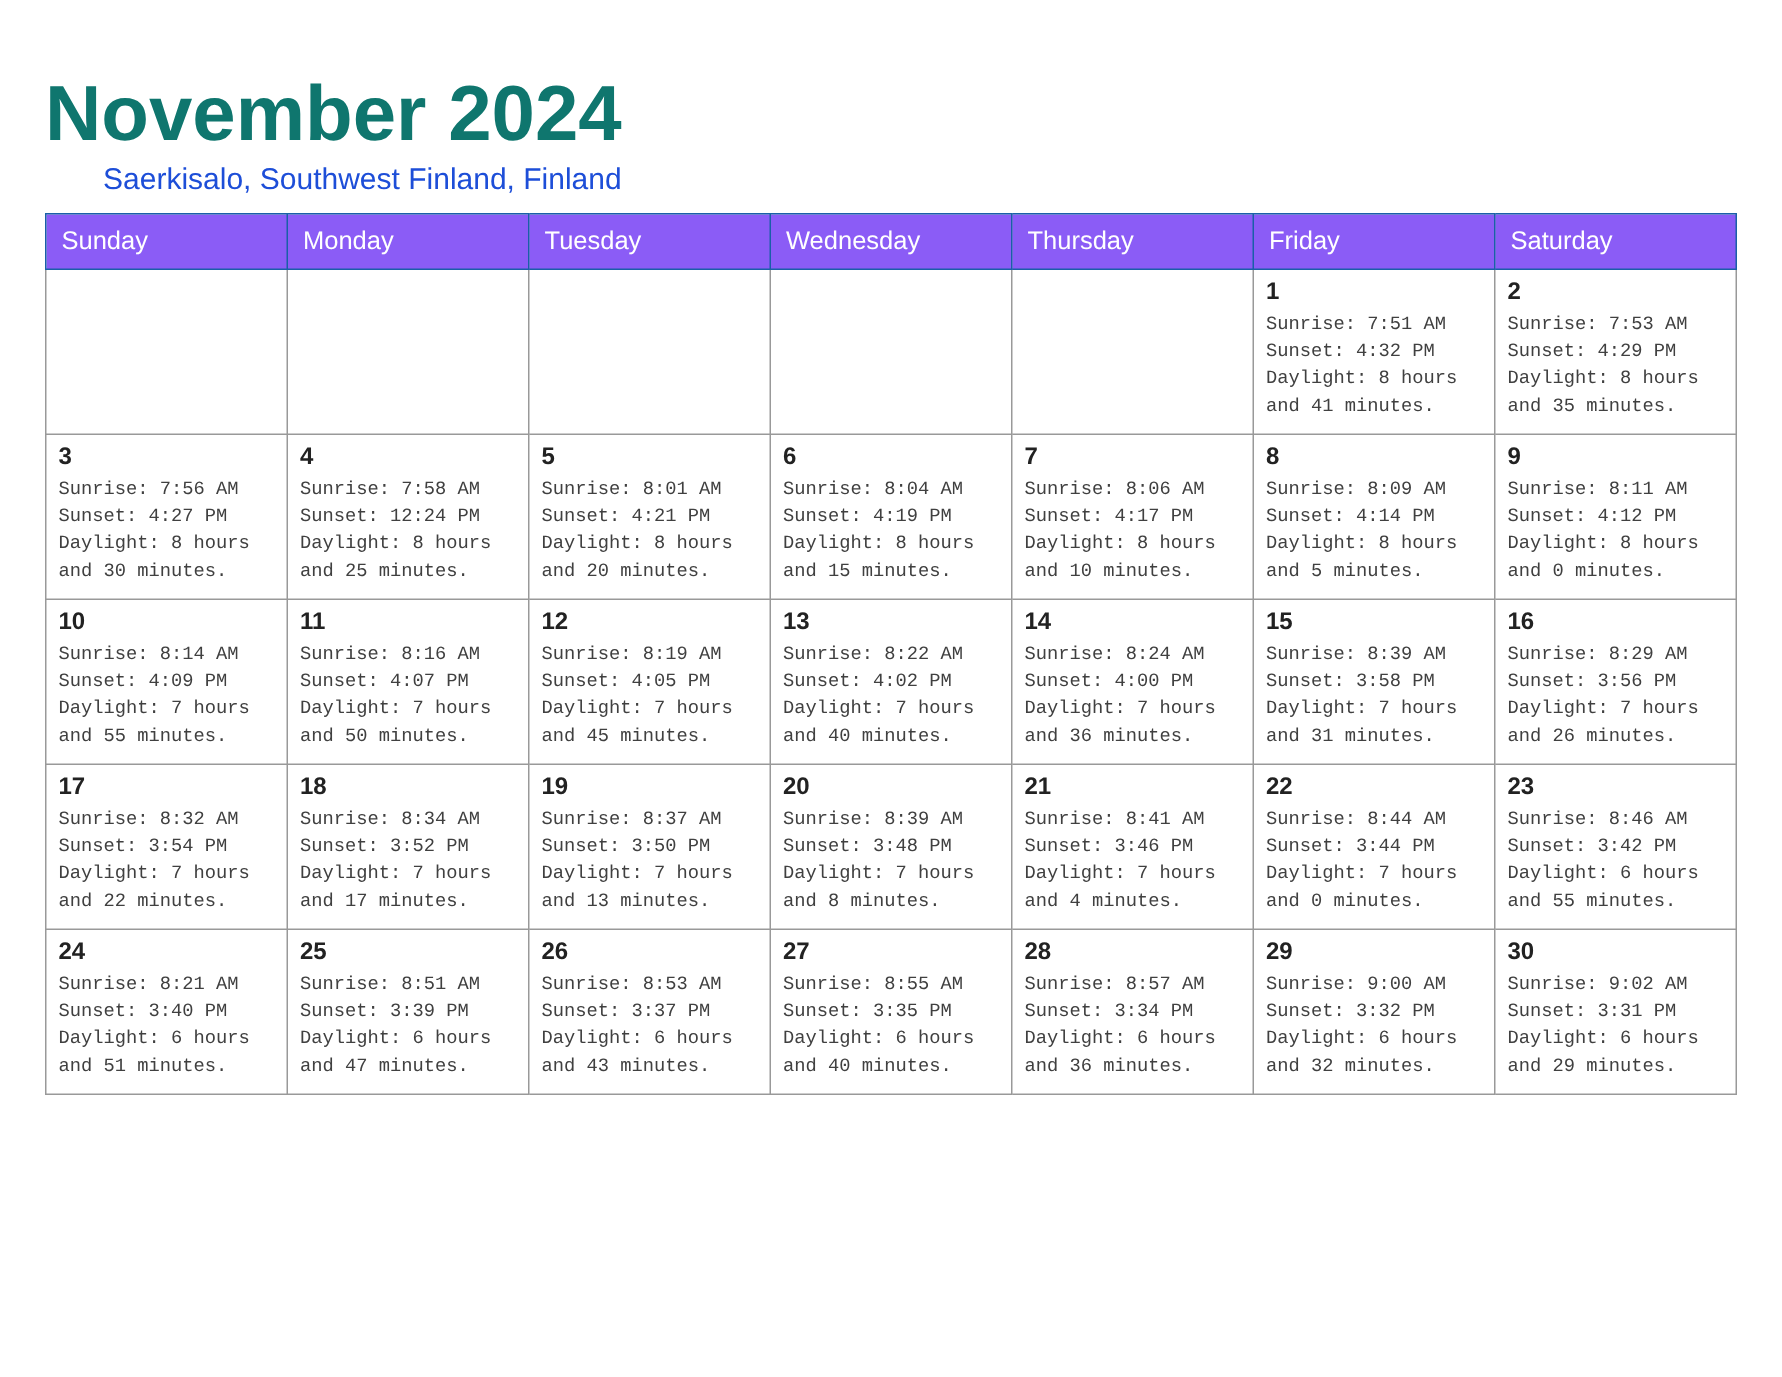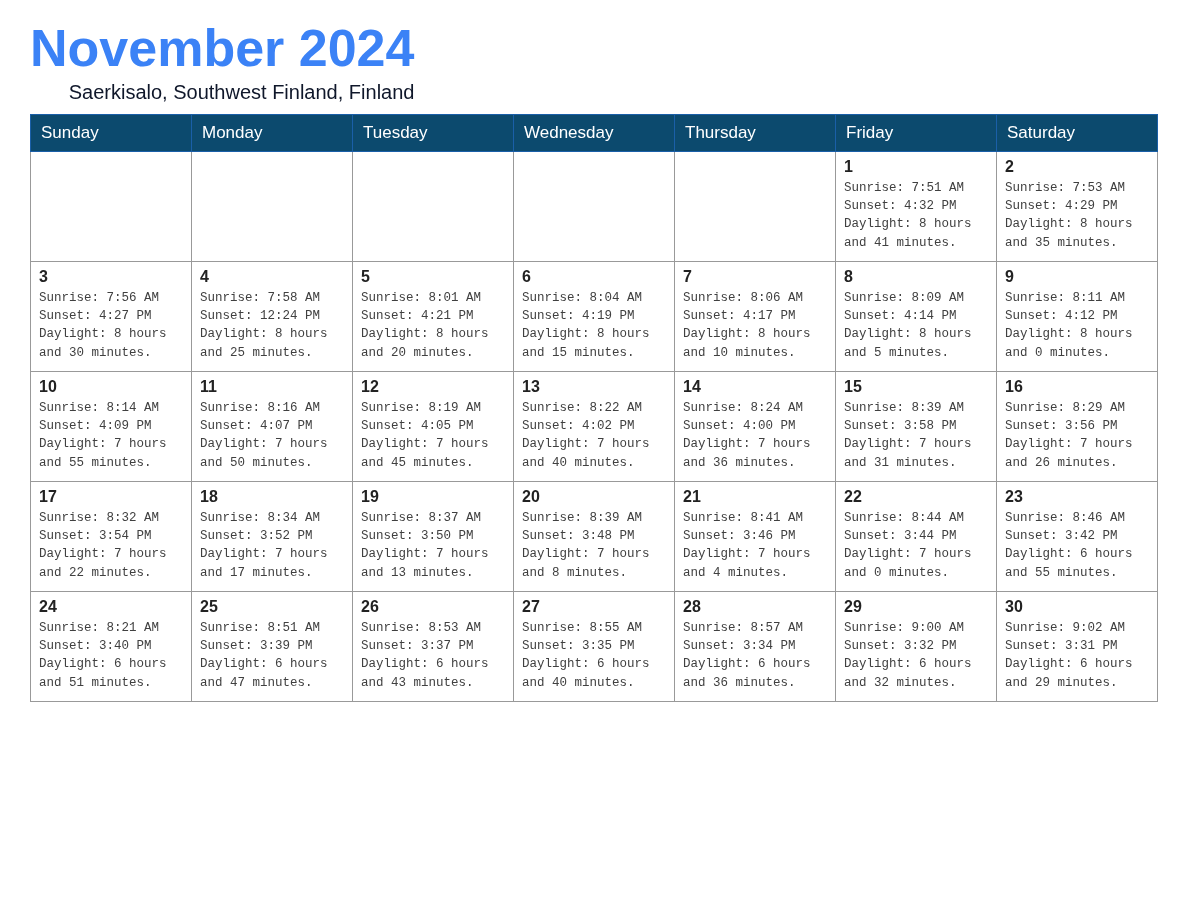--- a/index.html
+++ b/index.html
@@ -30,35 +30,36 @@
       font-size: 28px;
       font-weight: bold;
       color: #1a5fa8;
     }
     .title-section {
       text-align: right;
     }
     .month-title {
       font-size: 52px;
       font-weight: bold;
-      color: #3b82f6;
+      color: #0f766e;
       line-height: 1.1;
+      margin-top: 28px;
     }
     .location {
       font-size: 20px;
-      color: #0f172a;
+      color: #1d4ed8;
       margin-top: 4px;
     }
     .calendar {
       width: 100%;
       border-collapse: collapse;
       border: 1px solid #999;
     }
     .calendar th {
-      background-color: #0c4a6e;
+      background-color: #8b5cf6;
       color: #fff;
       font-size: 17px;
       font-weight: normal;
       padding: 8px 10px;
       text-align: left;
       border: 1px solid #1a5fa8;
     }
     .calendar td {
       vertical-align: top;
       border: 1px solid #999;

